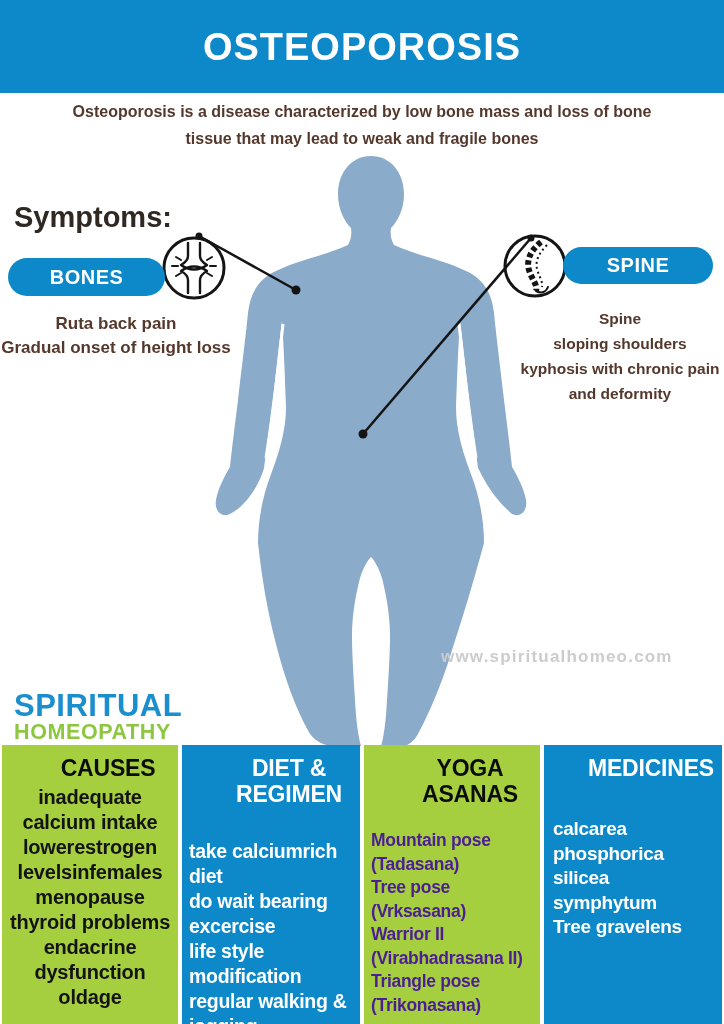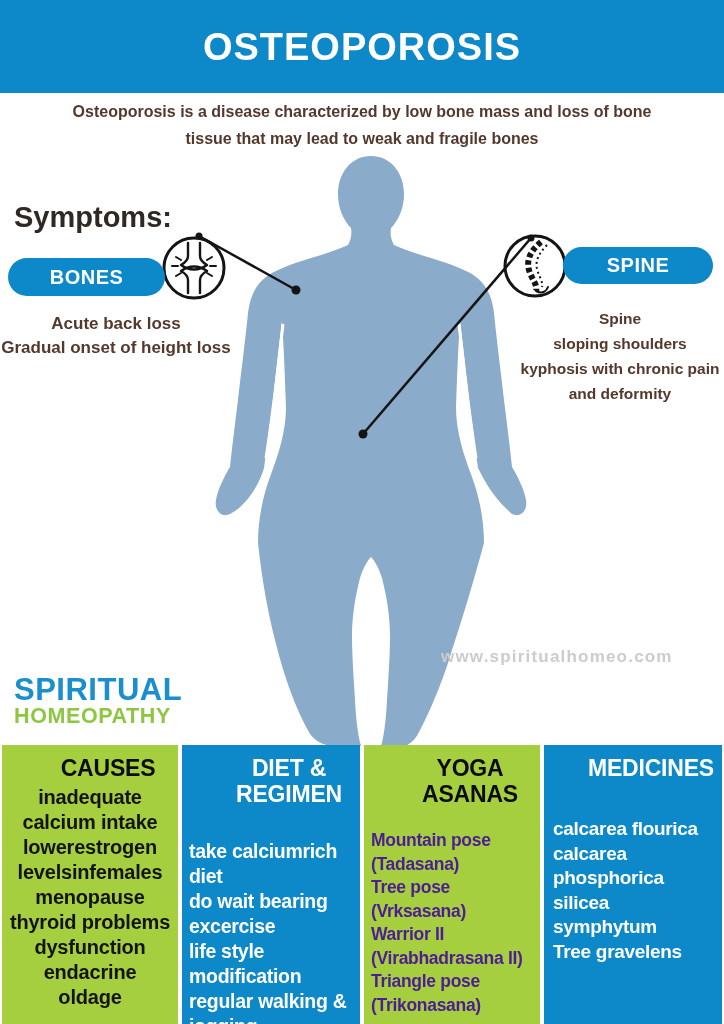--- a/index.html
+++ b/index.html
@@ -48,21 +48,21 @@
   .spine-main{ fill:none; stroke:#141414; stroke-width:6; stroke-dasharray:4.5 3;}
   .spine-side{ fill:none; stroke:#141414; stroke-width:2; stroke-dasharray:2 3;}
   .pointer{ stroke:#141414; stroke-width:2.5; }
   .pointer-dot{ fill:#141414; }
   .arm-gap{ stroke:#ffffff; stroke-width:3; fill:none;}
   
   .watermark{
     position:absolute; left:441px; top:647px;
     color:var(--watermark-gray); font-size:17px; font-weight:bold; letter-spacing:1.2px;
   }
-  .logo{ position:absolute; left:14px; top:674px; }
+  .logo{ position:absolute; left:14px; top:690px; }
   .logo-line1{ color:var(--logo-blue); font-size:31px; font-weight:bold; letter-spacing:.5px; line-height:32px;}
   .logo-line2{ color:var(--logo-green); font-size:21.5px; font-weight:bold; letter-spacing:.6px; line-height:22px; margin-top:-1px;}
   
   .columns{
     position:absolute; left:0; top:745px; width:724px; height:279px;
     display:grid; grid-template-columns:176px 178px 176px 178px;
     column-gap:4px; padding:0 2px; box-sizing:border-box;
   }
   .col{ padding-top:10px; box-sizing:border-box; }
   .col.green{ background:var(--green); }
@@ -147,21 +147,21 @@
       <circle class="pointer-dot" cx="363" cy="434" r="4.5"></circle>
     </g>
   </svg>
 
   <div class="symptoms-heading">Symptoms:</div>
 
   <div class="pill pill-bones">BONES</div>
   <div class="pill pill-spine">SPINE</div>
 
   <div class="callout-text bones-text">
-      <div>Acute back loss</div>
+      <div>Ruta back pain</div>
       <div>Gradual onset of height loss</div>
     </div>
   <div class="callout-text spine-text">
       <div>Spine</div>
       <div>sloping shoulders</div>
       <div>kyphosis with chronic pain</div>
       <div>and deformity</div>
     </div>
 
   <div class="watermark">www.spiritualhomeo.com</div>
@@ -173,22 +173,22 @@
   <div class="columns">
     <div class="col green col-causes">
       <div class="col-title">CAUSES</div>
       <div class="col-items">
           <div>inadequate</div>
           <div>calcium intake</div>
           <div>lowerestrogen</div>
           <div>levelsinfemales</div>
           <div>menopause</div>
           <div>thyroid problems</div>
+          <div>endacrine</div>
           <div>dysfunction</div>
-          <div>endacrine</div>
           <div>oldage</div>
         </div>
     </div>
     <div class="col blue col-diet">
       <div class="col-title">DIET &amp; REGIMEN</div>
       <div class="col-items">
           <div>take calciumrich</div>
           <div>diet</div>
           <div>do wait bearing</div>
           <div>excercise</div>
@@ -207,21 +207,20 @@
           <div>(Vrksasana)</div>
           <div>Warrior II</div>
           <div>(Virabhadrasana II)</div>
           <div>Triangle pose</div>
           <div>(Trikonasana)</div>
         </div>
     </div>
     <div class="col blue col-medicines">
       <div class="col-title">MEDICINES</div>
       <div class="col-items">
-          <div>calcarea flourica</div>
           <div>calcarea</div>
           <div>phosphorica</div>
           <div>silicea</div>
           <div>symphytum</div>
           <div>Tree gravelens</div>
         </div>
     </div>
   </div>
 
 </div>

